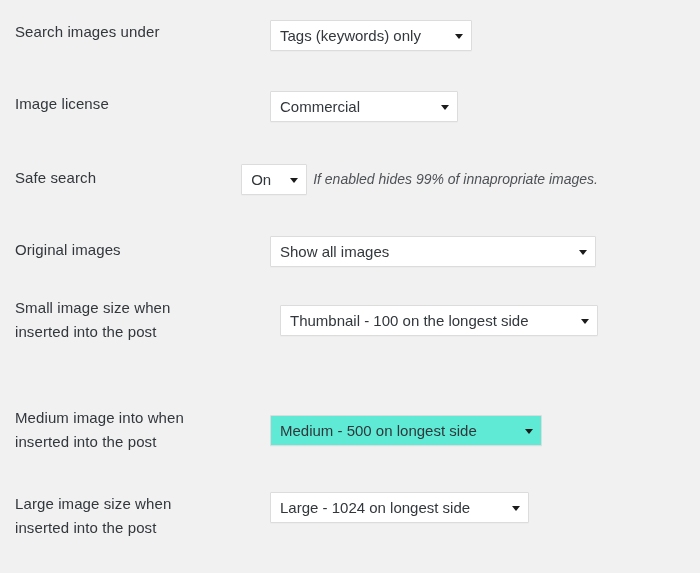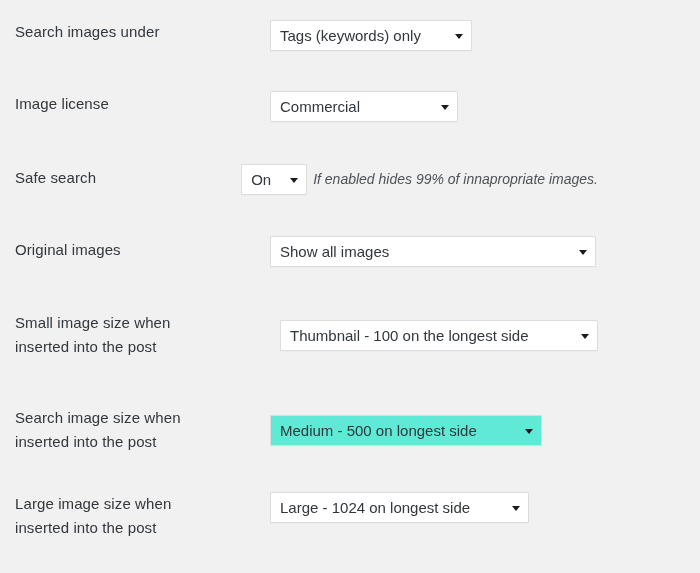--- a/index.html
+++ b/index.html
@@ -143,36 +143,36 @@
       <span class="lbl-line">Original images</span>
     </div>
     <div class="row-control" style="margin-top: -2px; align-items: flex-end;">
       <div class="select-box" style="width: 326px; background: rgb(255, 255, 255); border-color: rgb(220, 220, 220);">
         <span class="select-value">Show all images</span>
         <span class="select-arrow"></span>
       </div>
     </div>
   </div>
 
-  <div class="form-row" style="top: 311px; gap: 12px;">
+  <div class="form-row" style="top: 296px; gap: 12px;">
     <div class="row-label">
       <span class="lbl-line">Small image size when</span>
       <span class="lbl-line">inserted into the post</span>
     </div>
     <div class="row-control" style="margin-top: 9px;">
       <div class="select-box" style="width: 318px; background: rgb(255, 255, 255); border-color: rgb(220, 220, 220);">
         <span class="select-value">Thumbnail - 100 on the longest side</span>
         <span class="select-arrow"></span>
       </div>
     </div>
   </div>
 
   <div class="form-row" style="top: 406px;">
     <div class="row-label">
-      <span class="lbl-line">Search image size when</span>
+      <span class="lbl-line">Medium image into when</span>
       <span class="lbl-line">inserted into the post</span>
     </div>
     <div class="row-control" style="margin-top: 9px;">
       <div class="select-box" style="width: 272px; background: #5eead4; border-color: rgb(220, 220, 220);">
         <span class="select-value">Medium - 500 on longest side</span>
         <span class="select-arrow"></span>
       </div>
     </div>
   </div>
 

